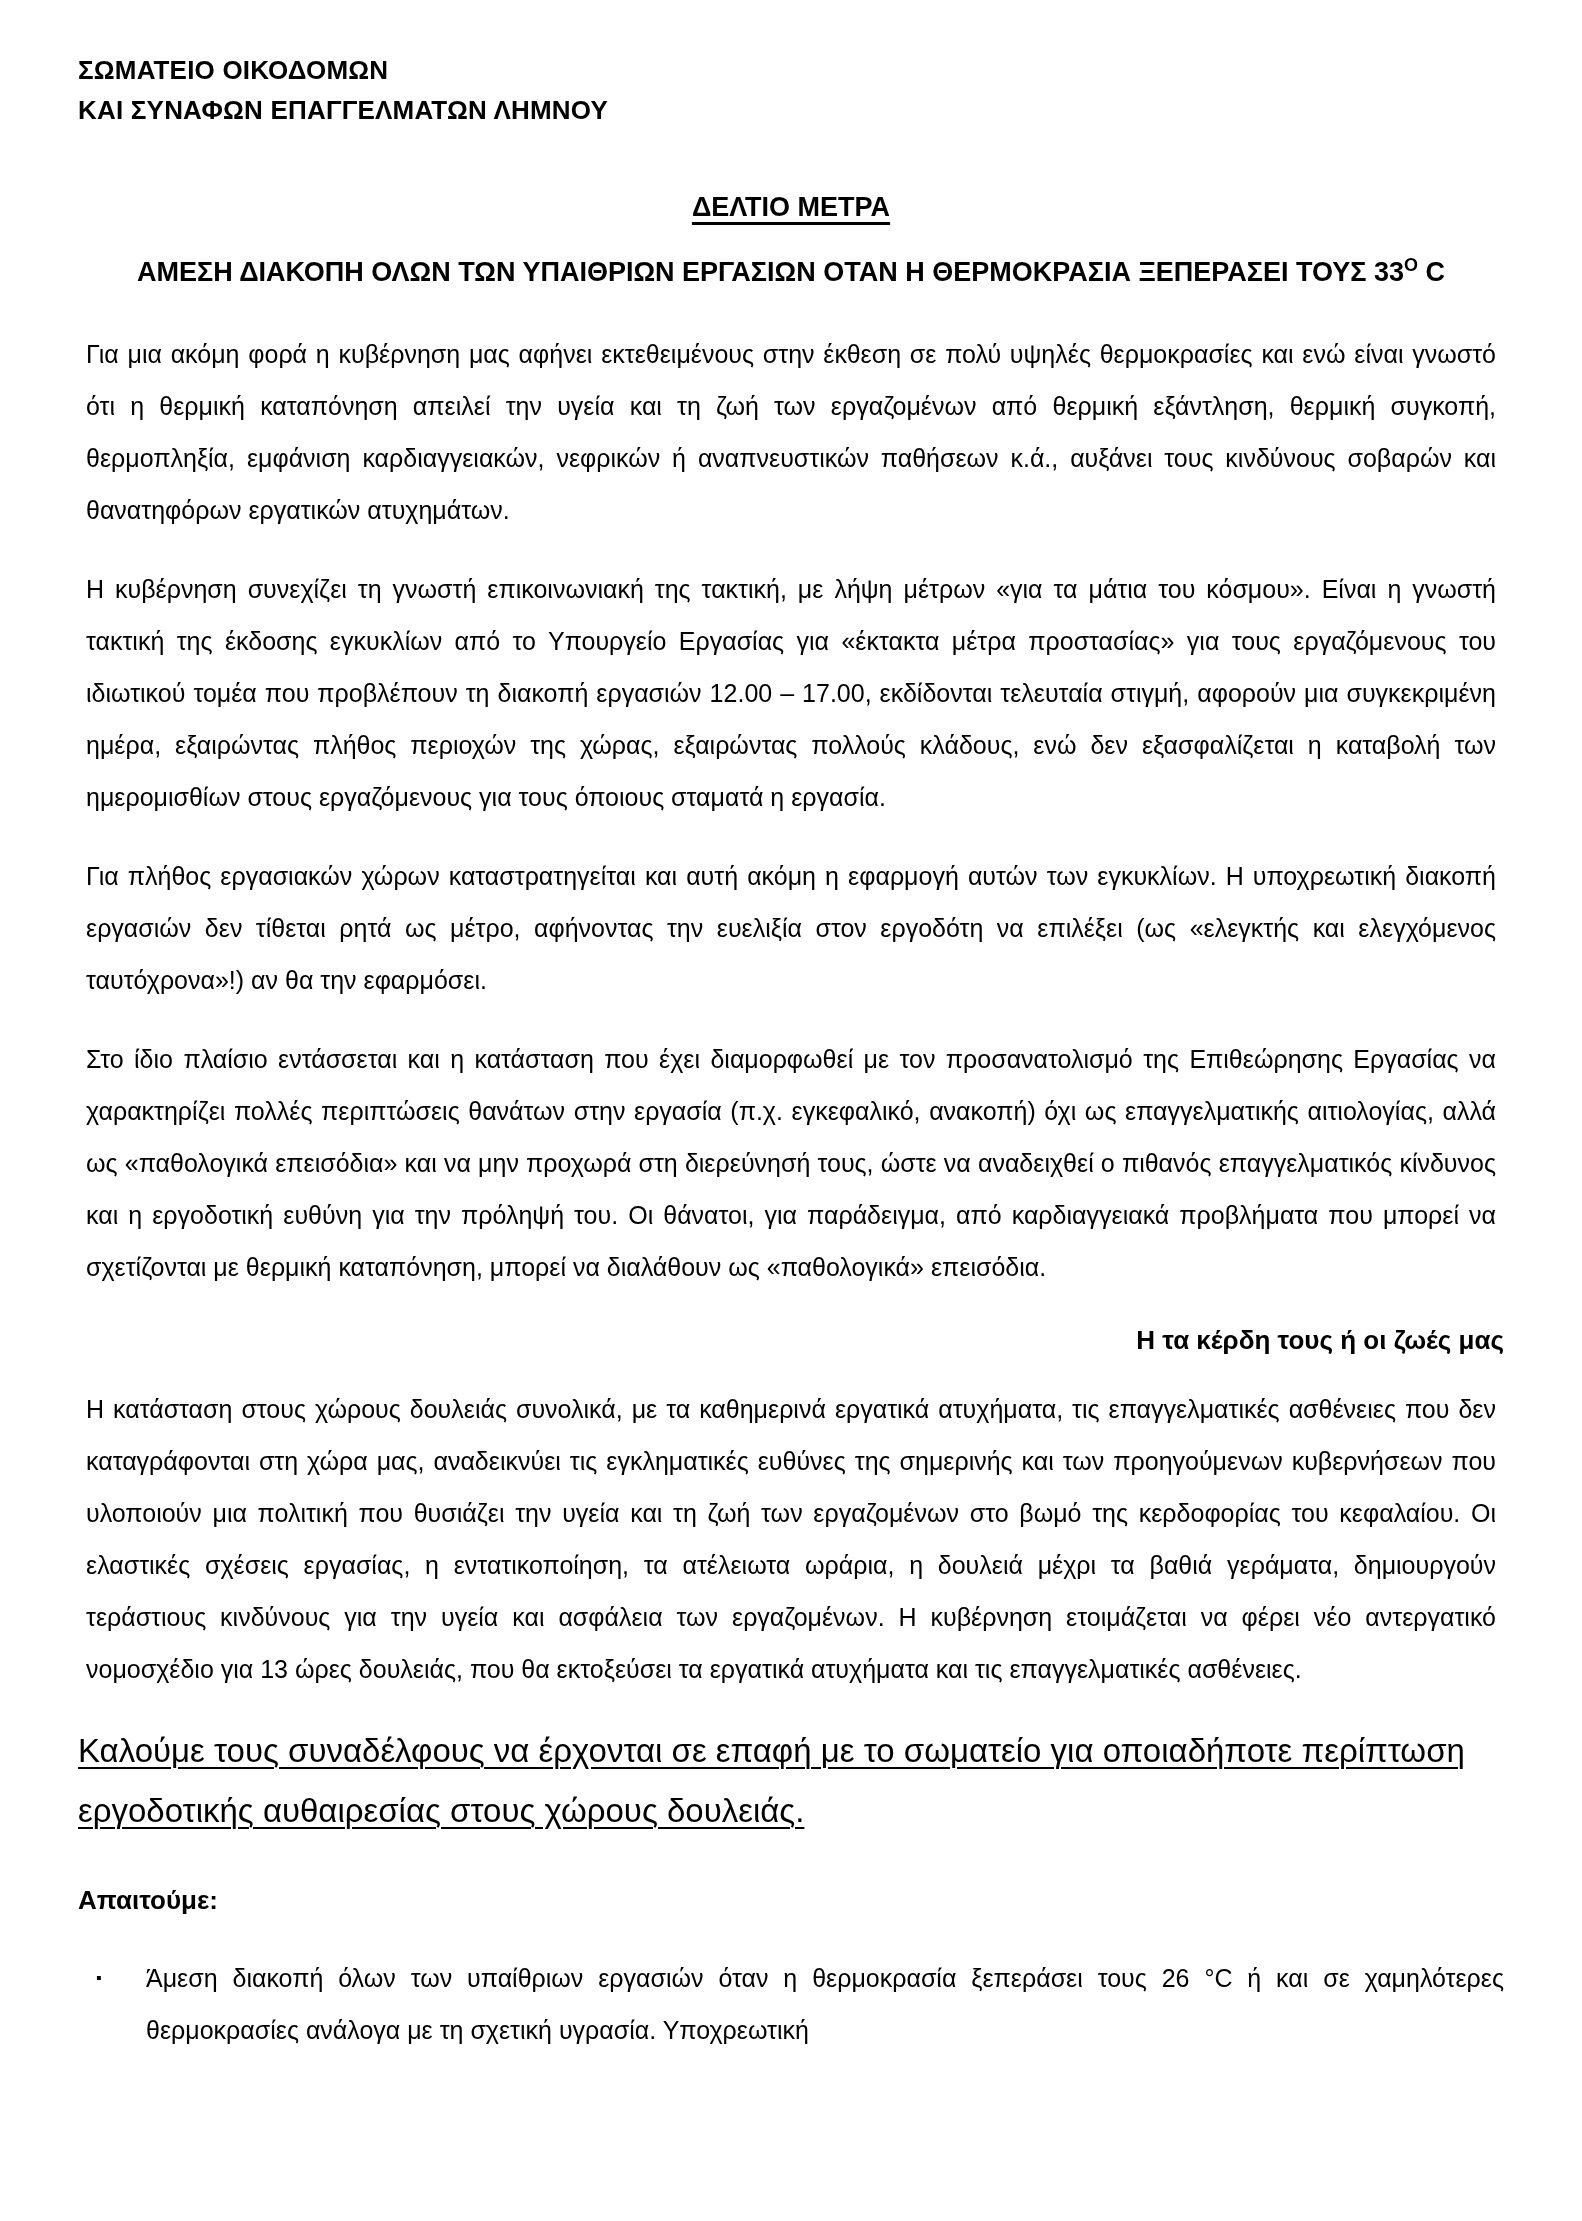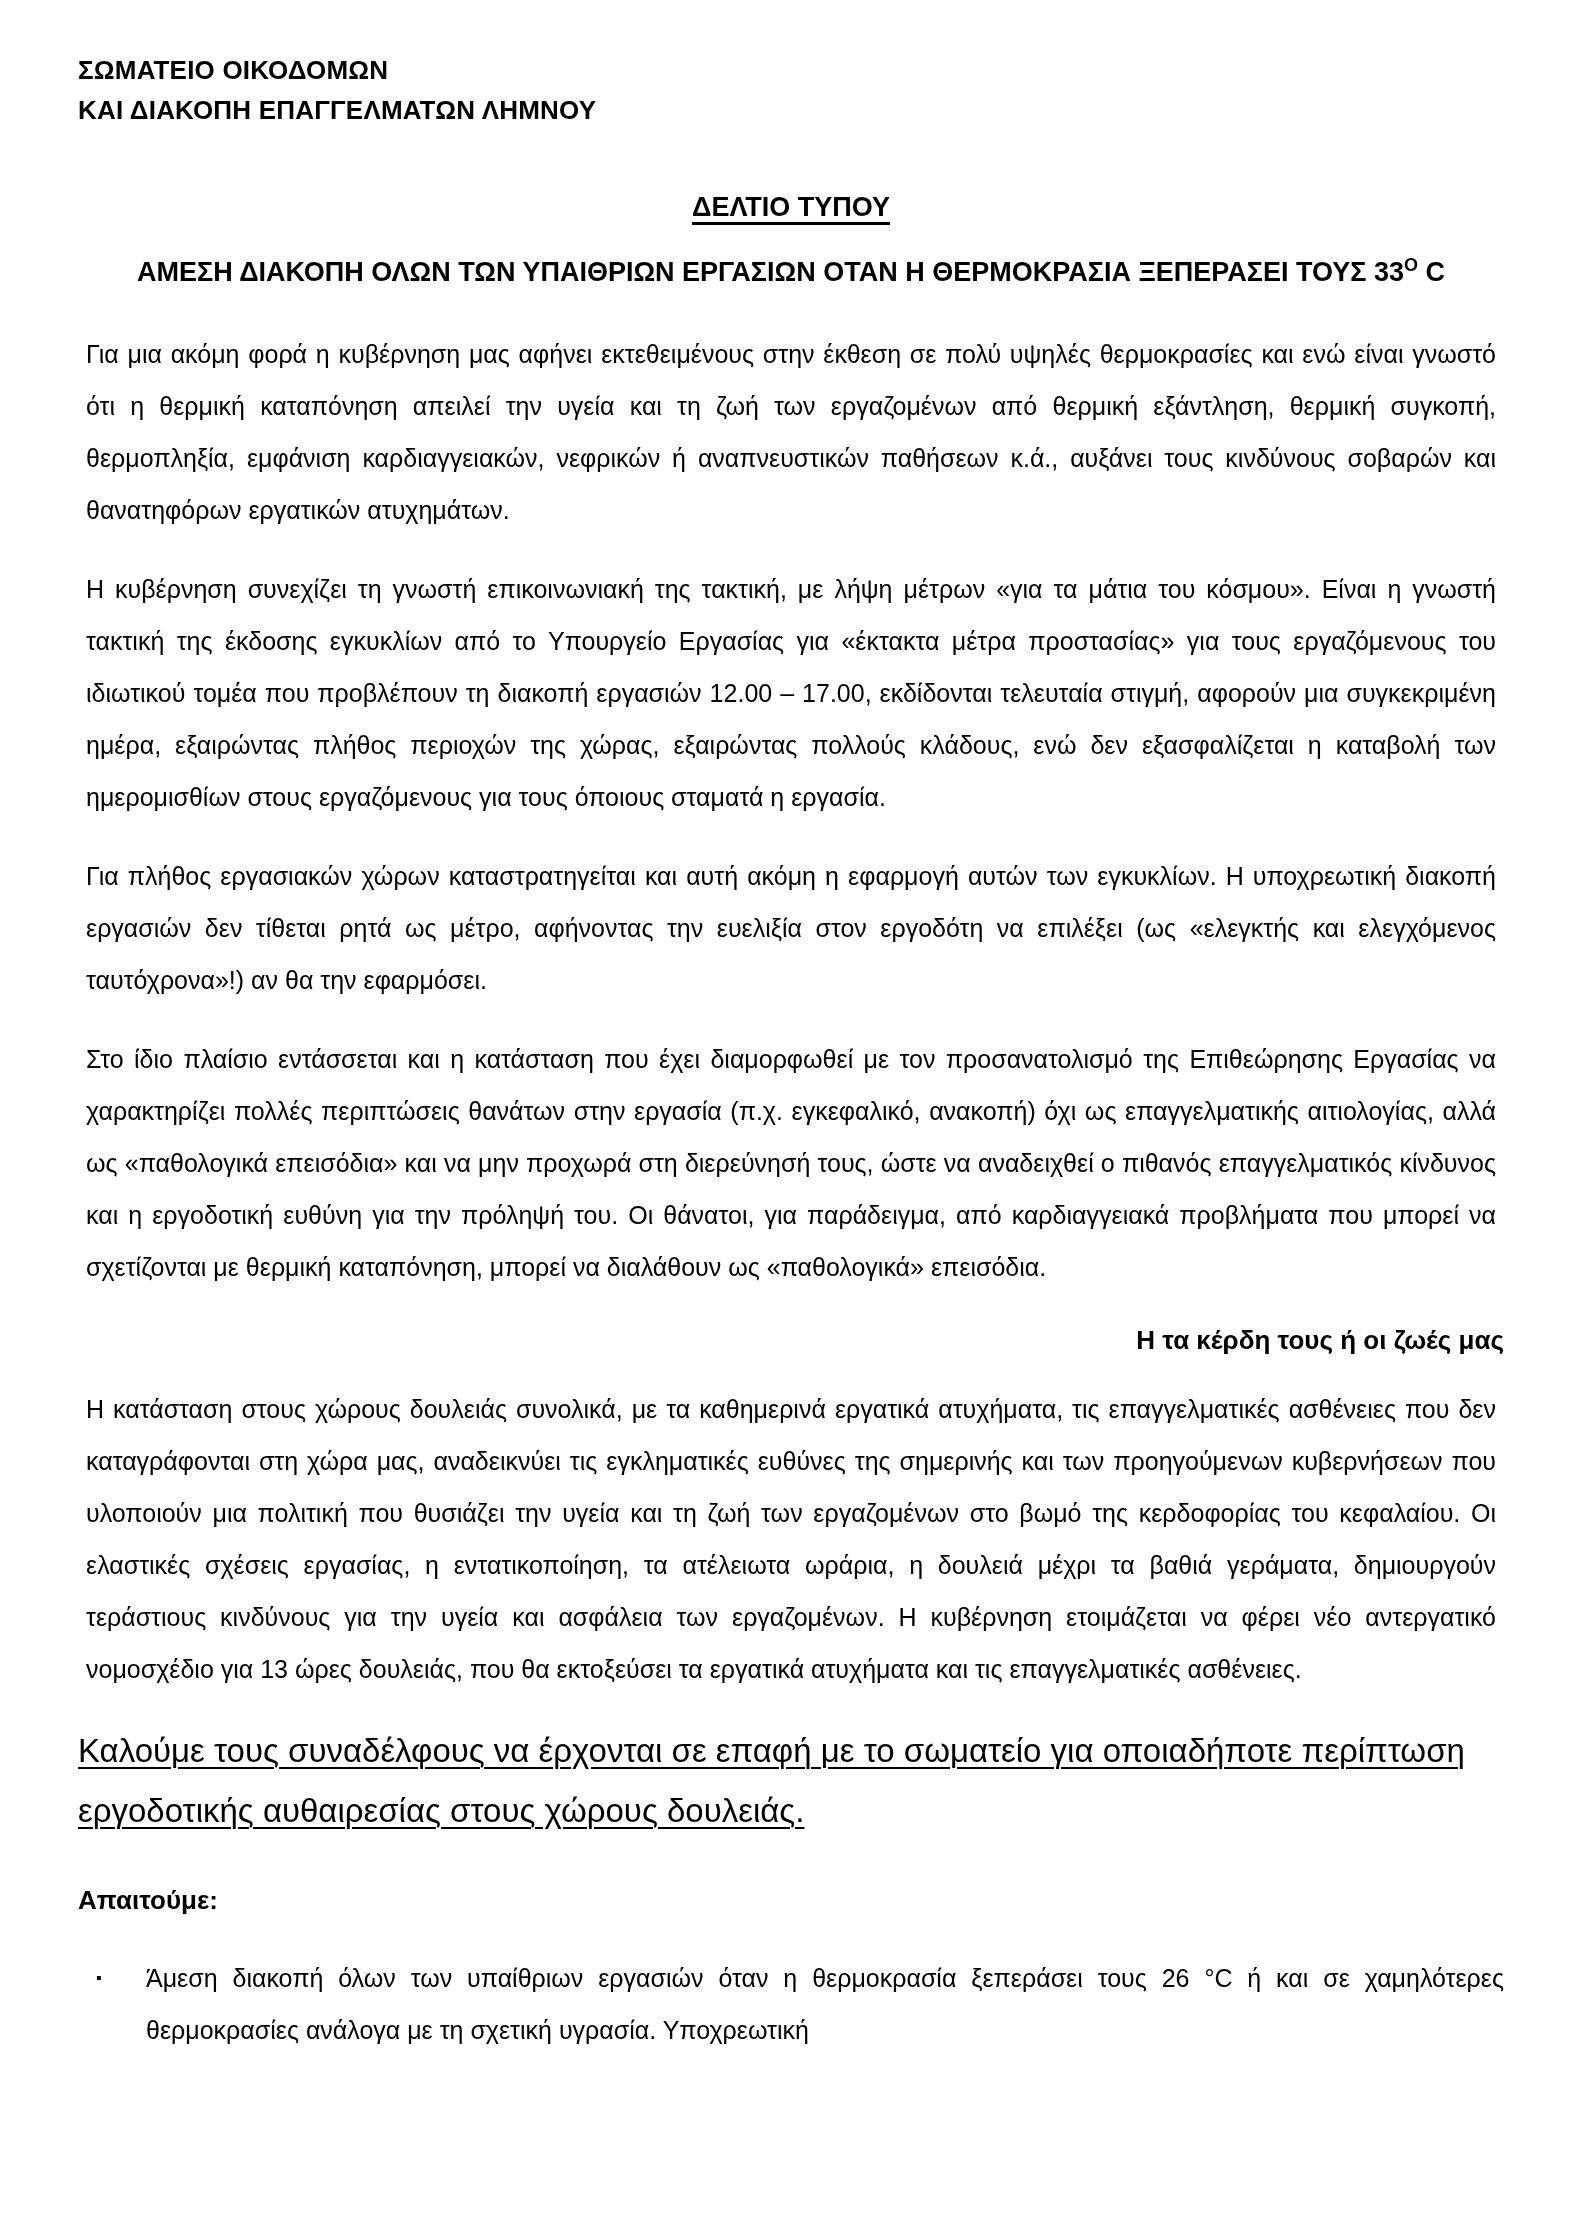--- a/index.html
+++ b/index.html
@@ -98,25 +98,25 @@
     text-align: justify;
   }
 </style>
 </head>
 <body>
 
 <div class="page">
 
   <div class="letterhead">
     <div>ΣΩΜΑΤΕΙΟ ΟΙΚΟΔΟΜΩΝ</div>
-    <div>ΚΑΙ ΔΙΑΚΟΠΗ ΕΠΑΓΓΕΛΜΑΤΩΝ ΛΗΜΝΟΥ</div>
+    <div>ΚΑΙ ΣΥΝΑΦΩΝ ΕΠΑΓΓΕΛΜΑΤΩΝ ΛΗΜΝΟΥ</div>
   </div>
 
   <div class="press-label-wrap">
-    <span class="press-label">ΔΕΛΤΙΟ ΤΥΠΟΥ</span>
+    <span class="press-label">ΔΕΛΤΙΟ ΜΕΤΡΑ</span>
   </div>
 
   <div class="headline">
     <span>ΑΜΕΣΗ ΔΙΑΚΟΠΗ ΟΛΩΝ ΤΩΝ ΥΠΑΙΘΡΙΩΝ ΕΡΓΑΣΙΩΝ ΟΤΑΝ Η ΘΕΡΜΟΚΡΑΣΙΑ ΞΕΠΕΡΑΣΕΙ ΤΟΥΣ 33</span><sup>Ο</sup><span> C</span>
   </div>
 
 
   <p class="body-copy" style="margin-top:32px;">Για μια ακόμη φορά η κυβέρνηση μας αφήνει εκτεθειμένους στην έκθεση σε πολύ υψηλές θερμοκρασίες και ενώ είναι γνωστό ότι η θερμική καταπόνηση απειλεί την υγεία και τη ζωή των εργαζομένων από θερμική εξάντληση, θερμική συγκοπή, θερμοπληξία, εμφάνιση καρδιαγγειακών, νεφρικών ή αναπνευστικών παθήσεων κ.ά., αυξάνει τους κινδύνους σοβαρών και θανατηφόρων εργατικών ατυχημάτων.</p>
 
   <p class="body-copy">Η κυβέρνηση συνεχίζει τη γνωστή επικοινωνιακή της τακτική, με λήψη μέτρων «για τα μάτια του κόσμου». Είναι η γνωστή τακτική της έκδοσης εγκυκλίων από το Υπουργείο Εργασίας για «έκτακτα μέτρα προστασίας» για τους εργαζόμενους του ιδιωτικού τομέα που προβλέπουν τη διακοπή εργασιών 12.00 – 17.00, εκδίδονται τελευταία στιγμή, αφορούν μια συγκεκριμένη ημέρα, εξαιρώντας πλήθος περιοχών της χώρας, εξαιρώντας πολλούς κλάδους, ενώ δεν εξασφαλίζεται η καταβολή των ημερομισθίων στους εργαζόμενους για τους όποιους σταματά η εργασία.</p>

